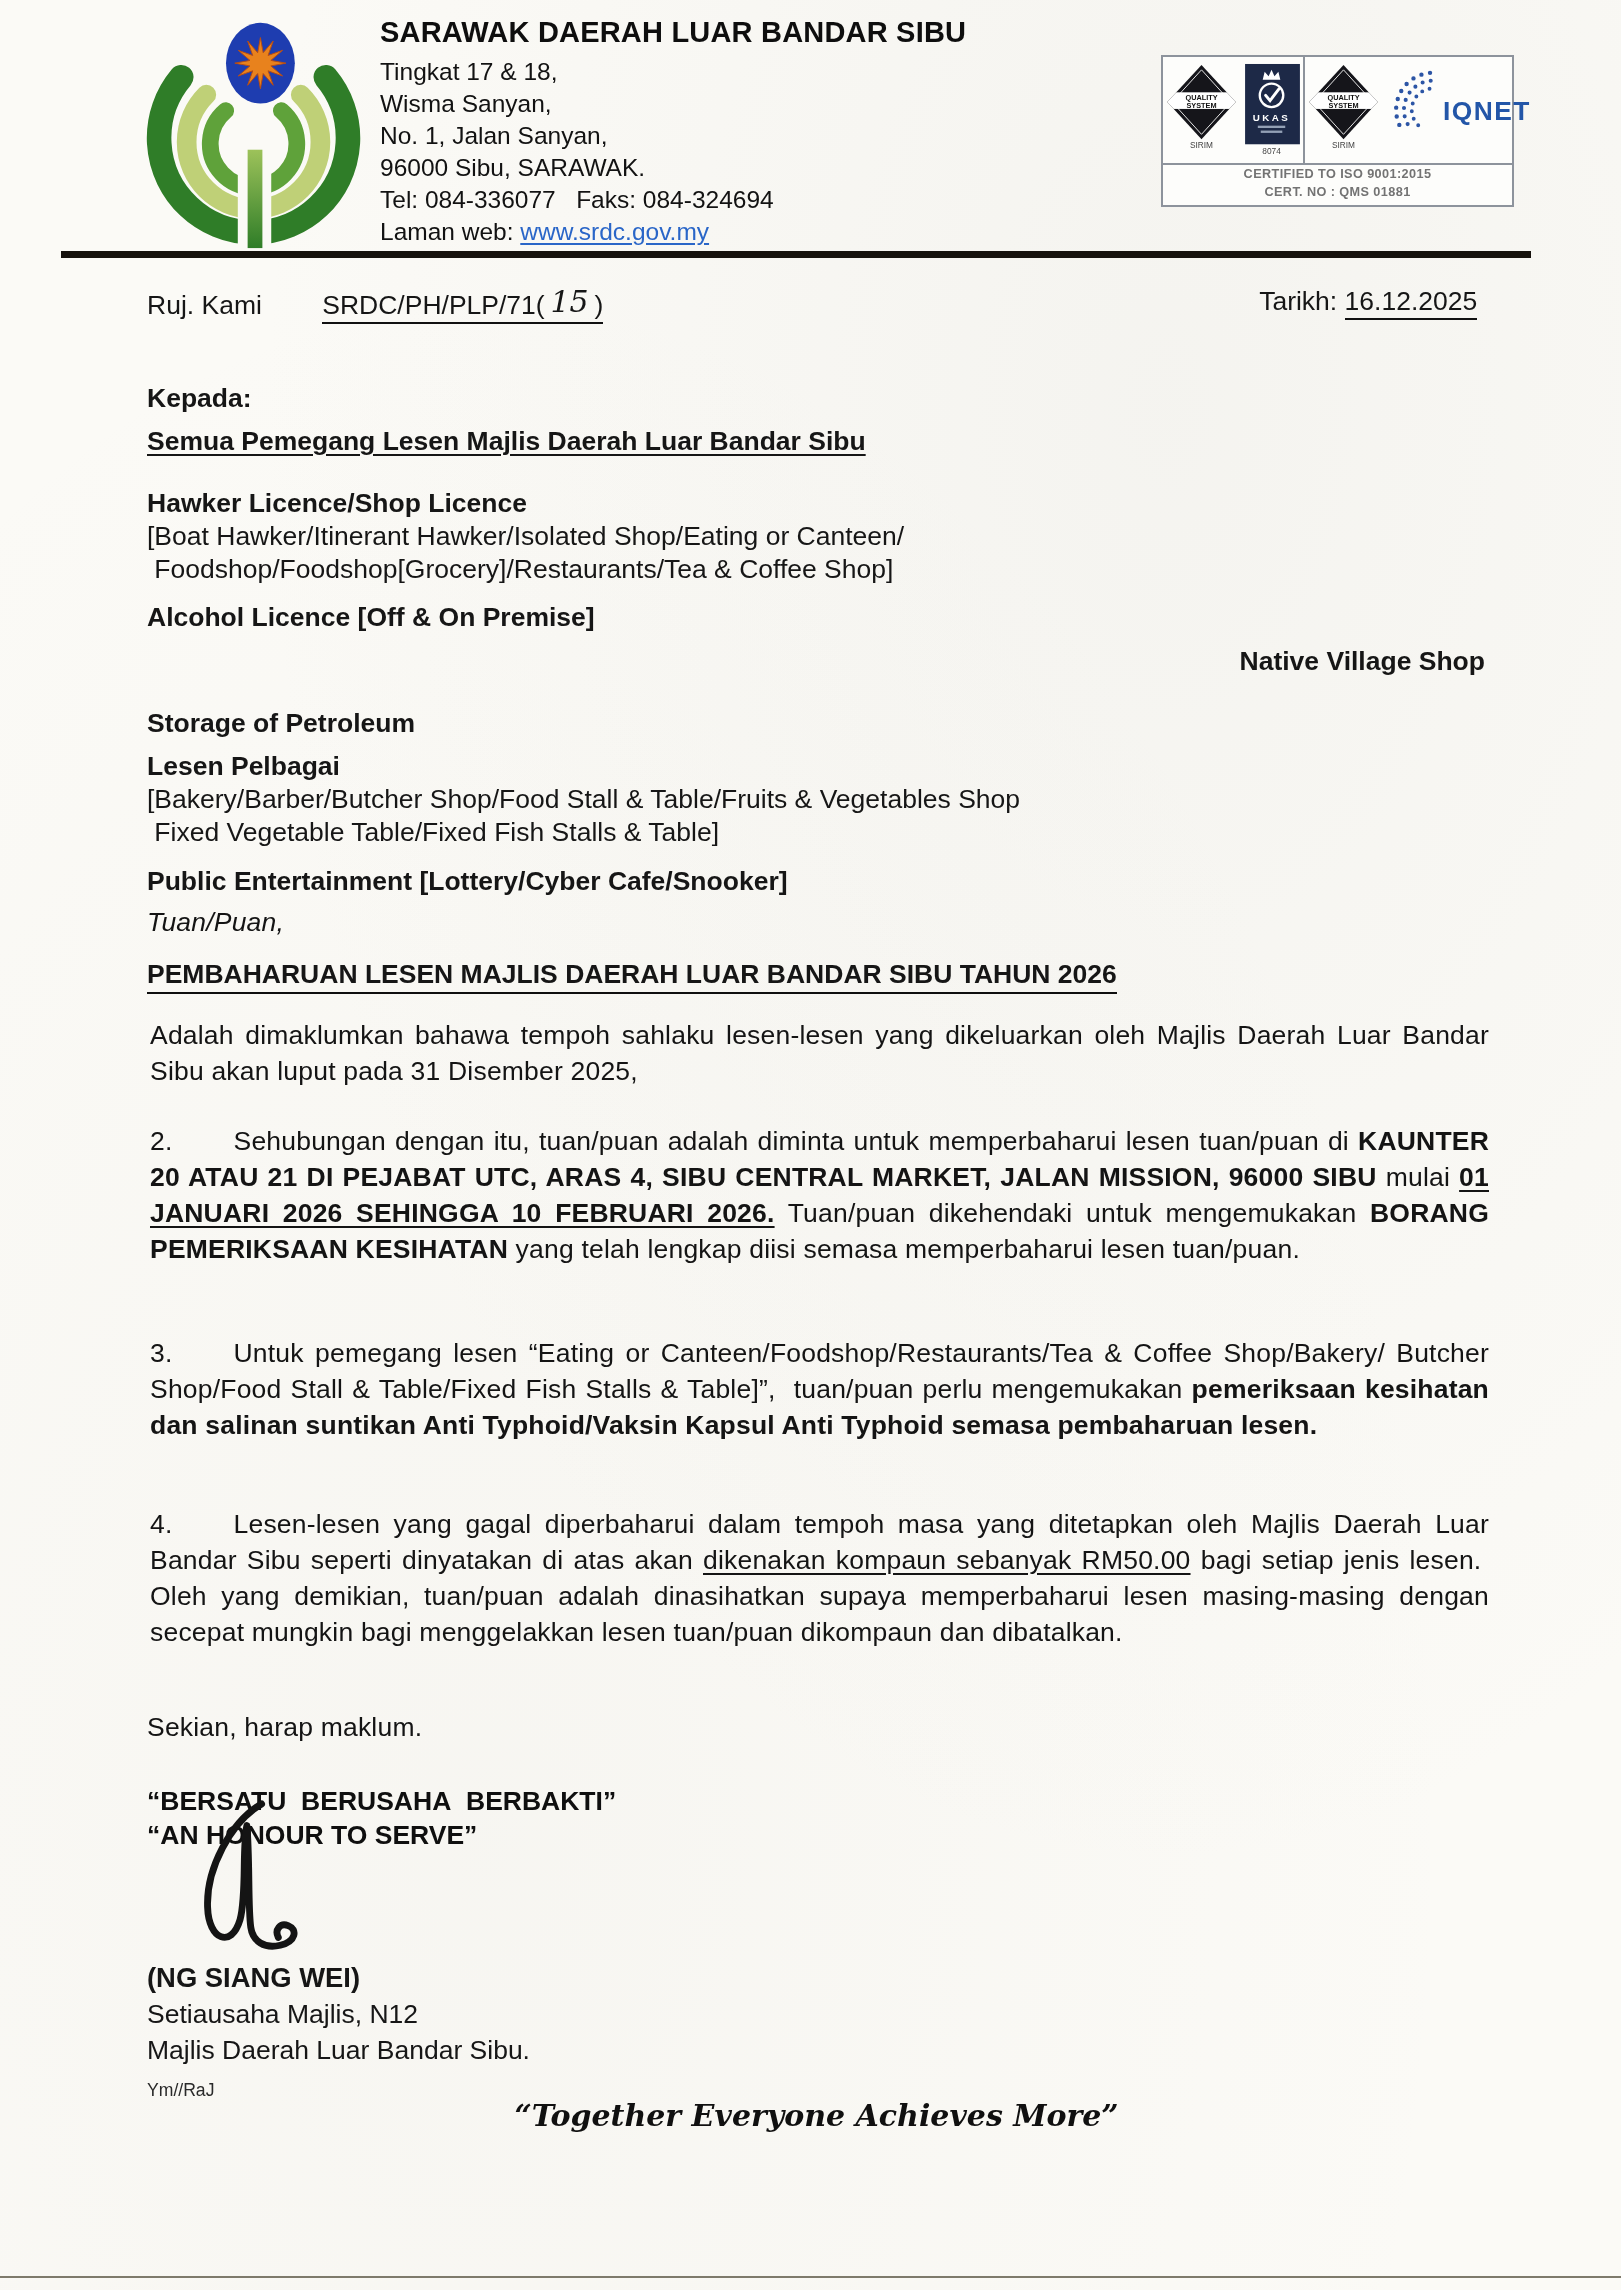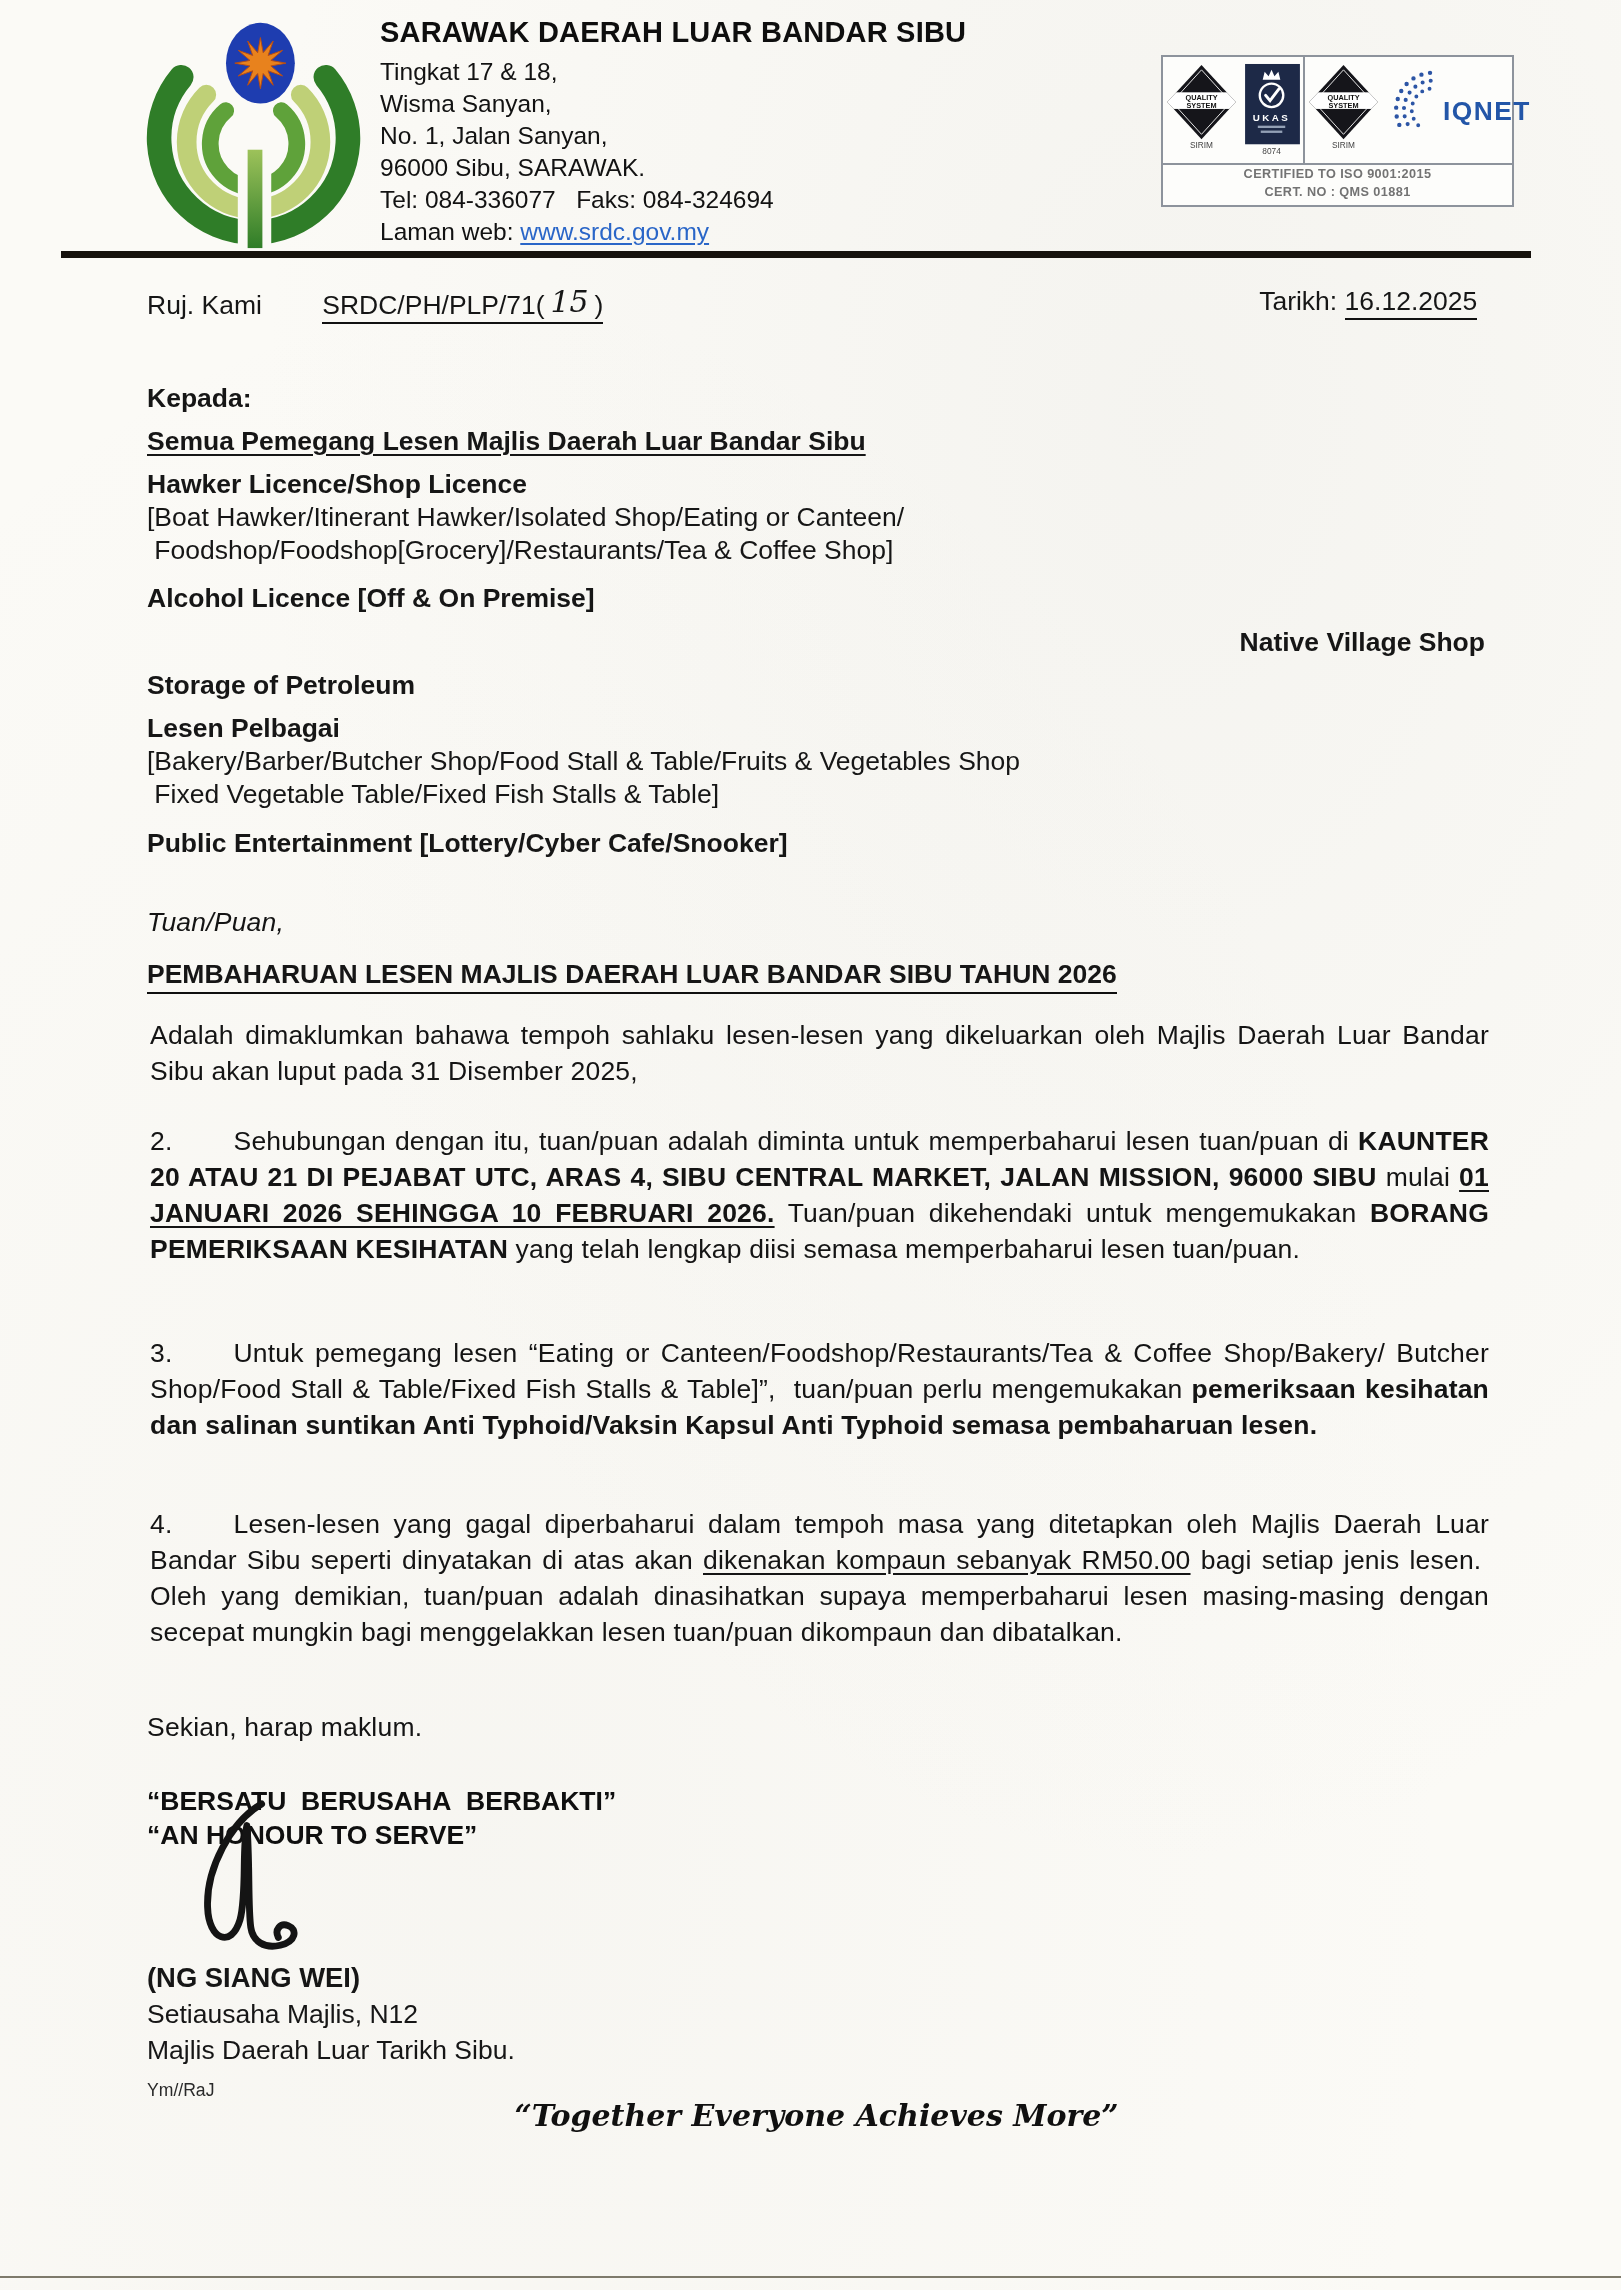--- a/index.html
+++ b/index.html
@@ -41,21 +41,21 @@
   .ref-label{margin-right:53px;}
   .ref-code{border-bottom:2.9px solid #111;padding-bottom:2px;}
   .hw{font-family:"DejaVu Serif", serif;font-style:italic;font-size:30px;position:relative;top:-2px;padding:0 5.9px;}
   .date-wrap{position:absolute;right:7.8px;top:0;}
   .date-val{border-bottom:2.9px solid #111;padding-bottom:2px;}
 
   
   .body-text{font-size:26.5px;line-height:36px;letter-spacing:0.2px;color:#141414;}
   .recipient{left:147px;top:382px;width:1338px;}
   .r-line{font-size:26.5px;line-height:33px;}
-  .mt10{margin-top:9.8px;} .mt11{margin-top:10.8px;text-align:right;} .mt12{margin-top:10px;}
+  .mt10{margin-top:9.8px;} .mt11{margin-top:10.8px;text-align:right;} .mt12{margin-top:29px;}
   .mt16{margin-top:15.7px;}
   .para{left:150px;width:1339px;text-align:justify;}
   .subject .u-heavy, .semua-u{border-bottom:2.9px solid #0f0f0f;padding-bottom:2.9px;}
   .motto{font-weight:700;font-size:26.5px;line-height:34px;color:#0f0f0f;}
   .name-block{font-size:26.5px;line-height:36px;}
   .name-bold{font-weight:700;font-size:27.4px;}
   .initials{font-size:17.6px;color:#2a2a2a;}
   .tagline{left:147px;top:2098px;width:1339px;text-align:center;
     font-family:"DejaVu Serif", serif;font-weight:700;font-style:italic;font-size:30px;color:#101010;}
   .scan-line{left:0;top:2276px;width:1621px;height:2px;background:#7e7a6b;}
@@ -189,21 +189,21 @@
     <div class="motto">“AN HONOUR TO SERVE”</div>
   </div>
 
   <svg class="abs" style="left:188px;top:1800px;" width="211" height="157" viewBox="0 0 215 160">
     <path d="M75 4 C 44 22, 18 70, 20 110 C 21 142, 44 152, 53 122 C 60 97, 55 48, 60 26 C 63 60, 61 110, 64 130 C 66 144, 78 152, 94 148 C 110 144, 112 132, 102 128 C 94 125, 88 132, 92 140" fill="none" stroke="#141414" stroke-width="7" stroke-linecap="round" stroke-linejoin="round"></path>
   </svg>
 
   <div class="abs name-block" style="left:147px;top:1960px;">
     <div class="name-bold">(NG SIANG WEI)</div>
     <div>Setiausaha Majlis, N12</div>
-    <div>Majlis Daerah Luar Tarikh Sibu.</div>
+    <div>Majlis Daerah Luar Bandar Sibu.</div>
   </div>
 
   <div class="abs initials" style="left:147px;top:2080px;">Ym//RaJ</div>
 
   <div class="abs tagline">“Together Everyone Achieves More”</div>
 
   <div class="abs scan-line"></div>
 
 </div>
 

